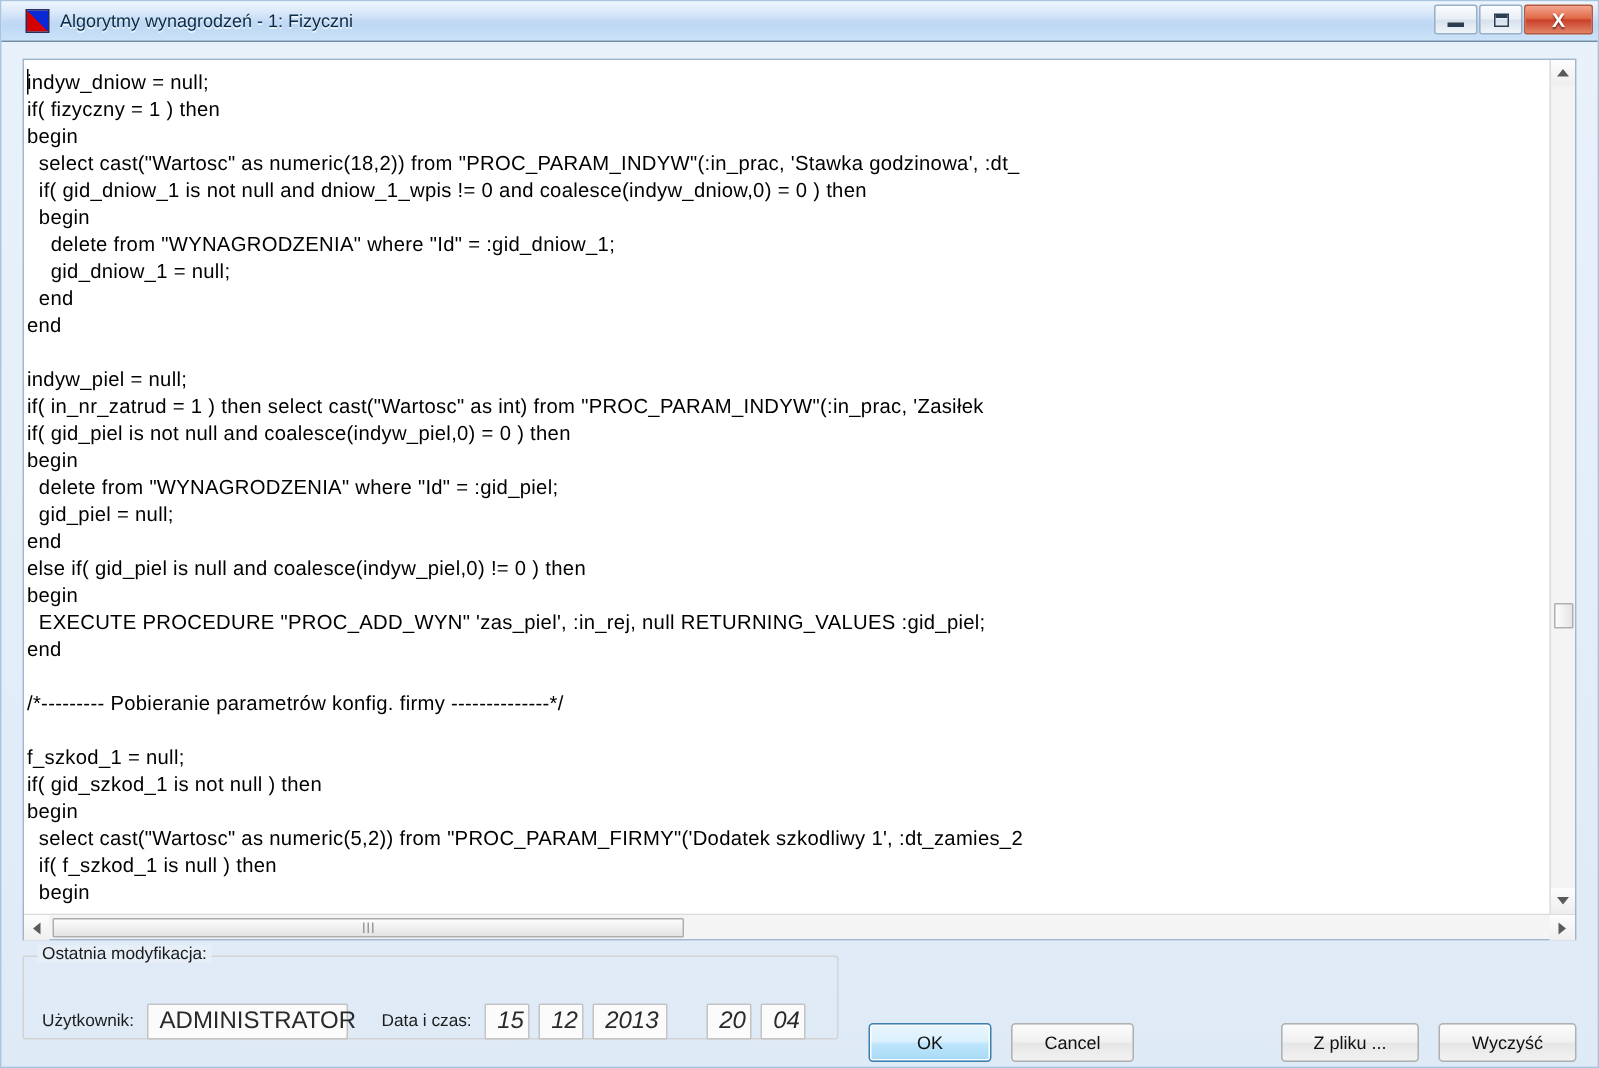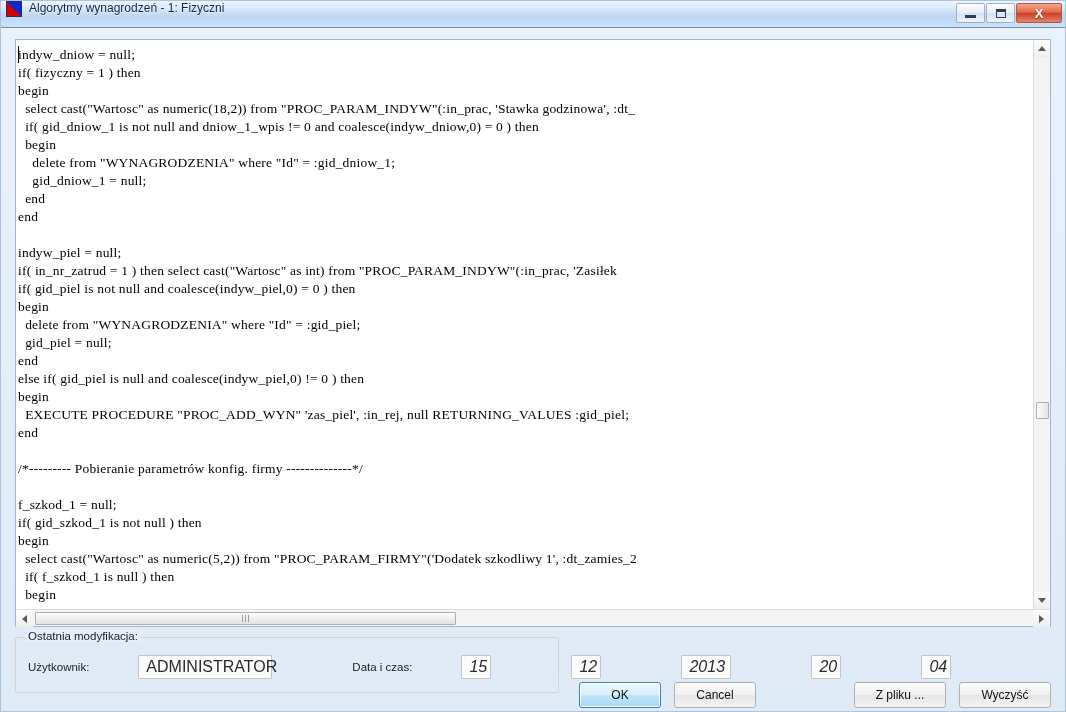--- a/index.html
+++ b/index.html
@@ -23,21 +23,22 @@
   }
 
   
   .titlebar {
     position: relative;
     height: 27px;
     flex: 0 0 27px;
     background: linear-gradient(180deg, #d9e9fb 0%, #c6dcf6 45%, #bed8f4 60%, #cbe2f8 100%);
     border-bottom: 1px solid #6f8ca8;
     display: flex;
-    padding-left: 5px;
+    align-items: center;
+    padding-left: 16px;
   }
   .titlebar::after{
     content:"";
     position:absolute; left:0; top:0; width:100%; height:13px;
     background:linear-gradient(180deg, rgba(255,255,255,.55), rgba(255,255,255,0));
     pointer-events:none;
   }
   .app-icon {
     width: 16px; height: 16px;
     flex: 0 0 16px;
@@ -103,21 +104,21 @@
   }
   .editor-row { display:flex; flex: 1 1 auto; min-height:0; }
   .code-area {
     position: relative;
     flex: 1 1 auto;
     overflow: hidden;
     background: #ffffff;
     padding: 6px 0 0 2px;
   }
   .code-text {
-    font-family: Liberation Serif, serif;
+    font-family: Liberation Sans, sans-serif;
     font-size: 13.5px;
     line-height: 18px;
     color: #000000;
     white-space: pre;
     margin: 0;
     letter-spacing: 0.2px;
   }
   .caret {
     position: absolute;
     left: 2px; top: 6px;
@@ -190,25 +191,24 @@
   .gb-legend {
     position: absolute;
     top: -8px; left: 9px;
     background: #e6eef8;
     padding: 0 3px;
     font-size: 11.5px;
     color: #1c1c1c;
   }
   .gb-inner {
     position: absolute;
-    left: 0; right: 0; top: 17px;
+    left: 0; right: 0; top: 31px;
     display: flex;
     align-items: center;
     padding-left: 12px;
-    gap: 40px;
   }
   .fld-label { font-size: 11.5px; color: #1c1c1c; margin-right: 9px; white-space: nowrap; }
   .textfield {
     border: 1px solid #c3c3c3;
     background: #fbfbfb;
     height: 24px;
     display: flex; align-items: center;
     padding: 0 7px;
     font-size: 16px;
     color: #2a2a2a;

